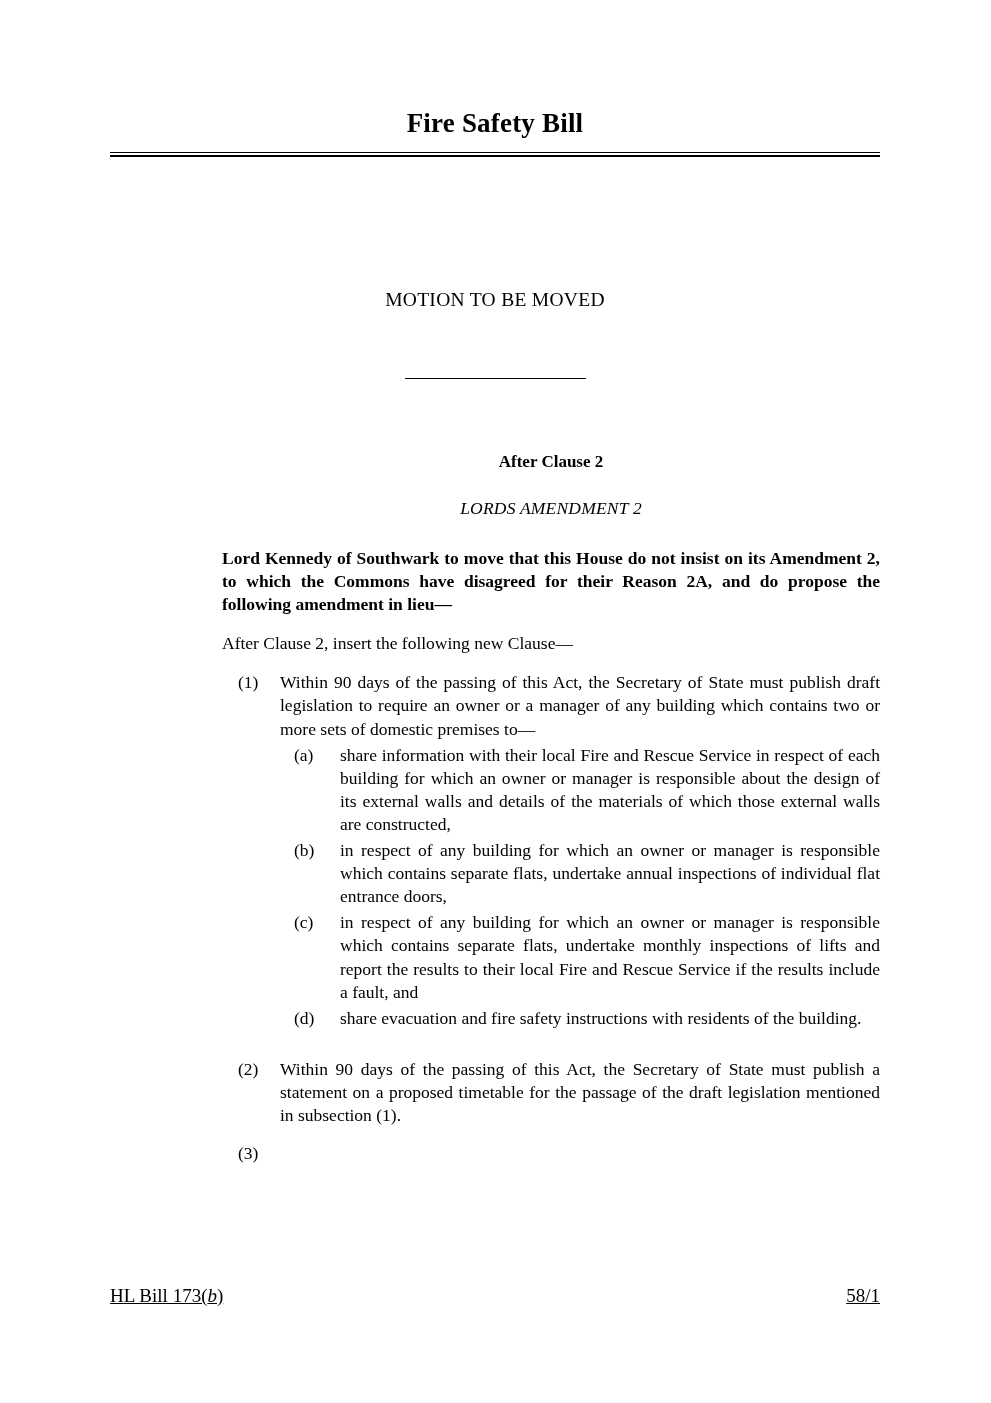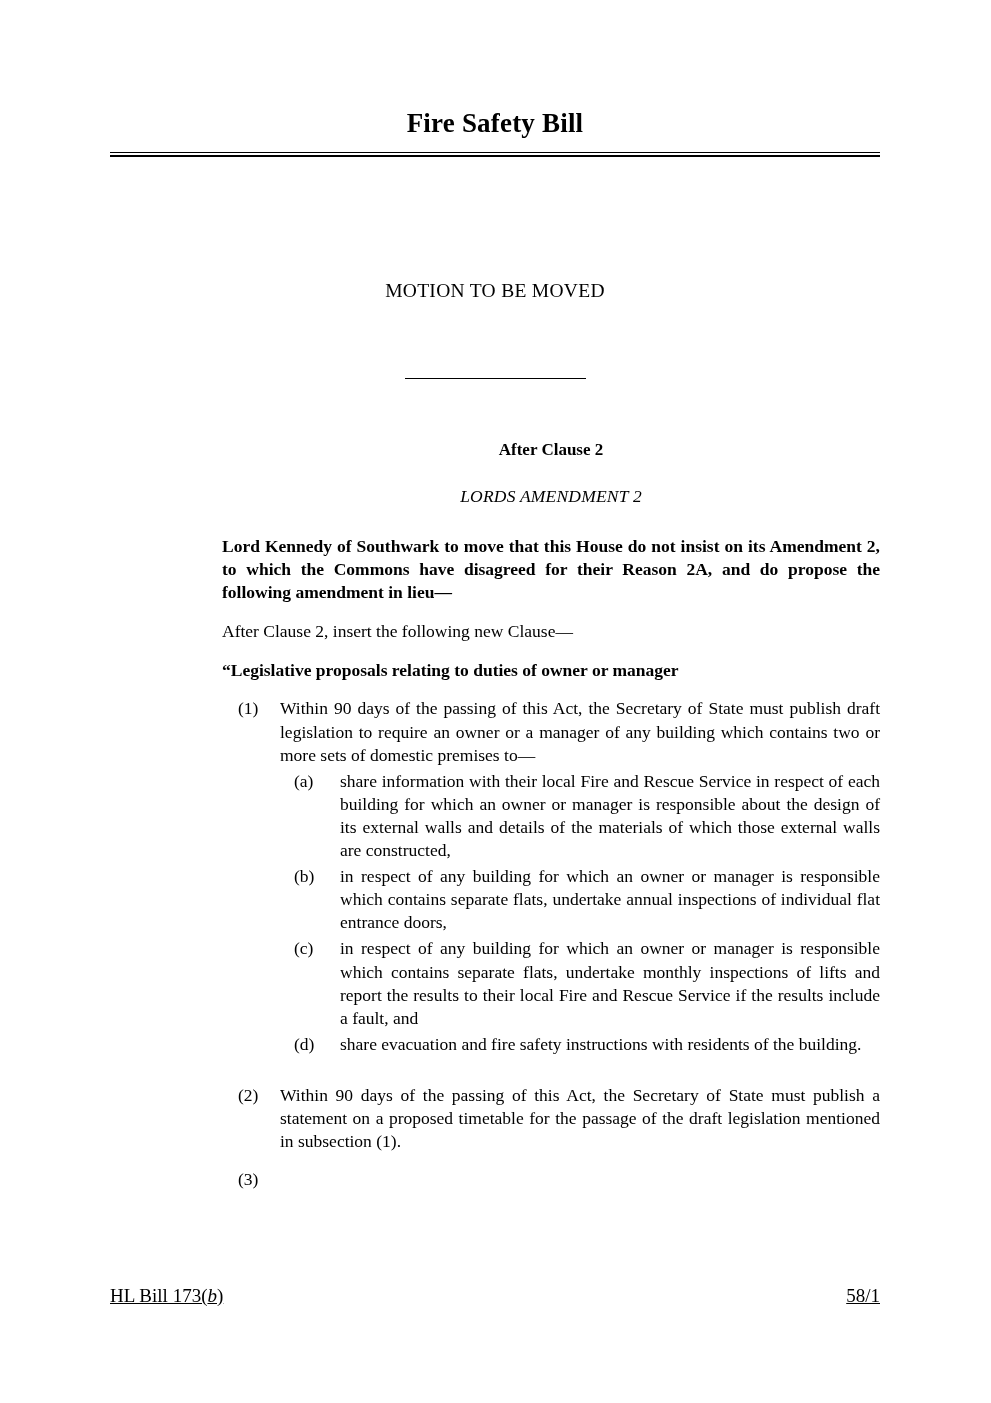--- a/index.html
+++ b/index.html
@@ -42,21 +42,21 @@
 
   
   .motion-head {
     position: absolute;
     left: 110px;
     width: 770px;
     text-align: center;
     font-size: 19.5px;
     letter-spacing: 0.3px;
   }
-  .motion-head.l1 { top: 280px; }
+  .motion-head.l1 { top: 289px; }
   .motion-head.l2 { top: 330px; }
 
   .rule-short {
     position: absolute;
     left: 405px;
     top: 378px;
     width: 181px;
     height: 0;
     border-top: 1.5px solid #000;
   }
@@ -66,21 +66,21 @@
     position: absolute;
     left: 222px;
     top: 440px;
     width: 658px;
   }
 
   .clause-head {
     text-align: center;
     font-weight: bold;
     font-size: 17px;
-    margin: 0 0 26px 0;
+    margin: 12px 0 26px 0;
   }
   .amendment-head {
     text-align: center;
     font-size: 17.5px;
     margin: 0 0 28px 0;
     letter-spacing: 0.2px;
     font-style: italic;
   }
 
   p.para {
@@ -174,21 +174,20 @@
   <div class="body">
 
     <div class="clause-head">After Clause 2</div>
 
     <div class="amendment-head">LORDS AMENDMENT 2</div>
 
     <p class="para bold">Lord Kennedy of Southwark to move that this House do not insist on its Amendment 2, to which the Commons have disagreed for their Reason 2A, and do propose the following amendment in lieu—</p>
 
     <p class="para">After Clause 2, insert the following new Clause—</p>
 
-    <p class="newclause-title">“Legislative proposals relating to duties of owner or manager</p>
 
     <div class="lvl1">
       <span class="marker">(1)</span>
       <span>Within 90 days of the passing of this Act, the Secretary of State must publish draft legislation to require an owner or a manager of any building which contains two or more sets of domestic premises to—</span>
 
       <div class="sublist">
         <div class="lvl2">
           <span class="marker">(a)</span>
           <span>share information with their local Fire and Rescue Service in respect of each building for which an owner or manager is responsible about the design of its external walls and details of the materials of which those external walls are constructed,</span>
         </div>

